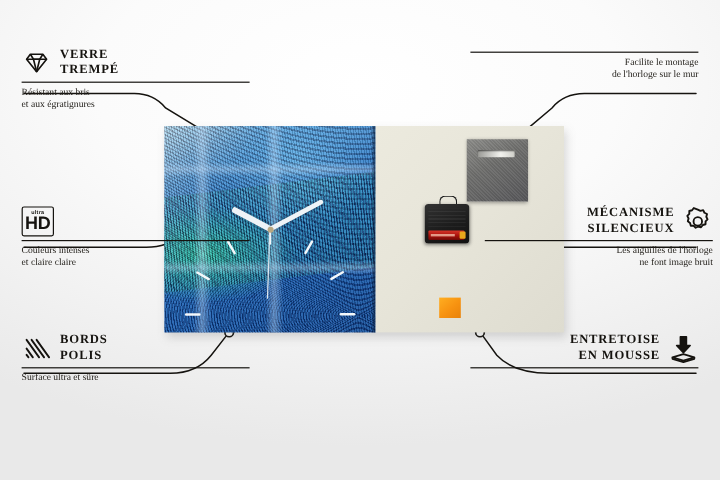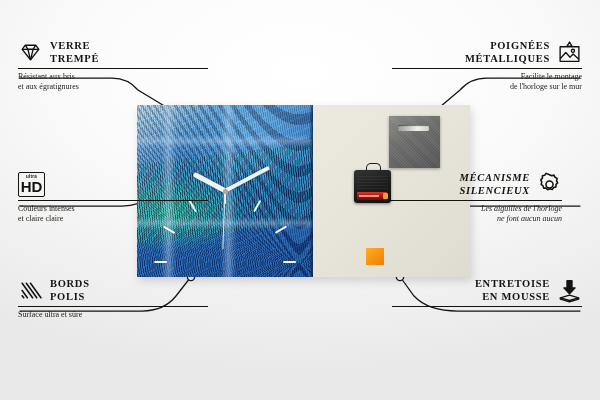--- a/index.html
+++ b/index.html
@@ -325,21 +325,21 @@
     color: #25221d;
     white-space: pre-line;
   }
 
   
   #callout-verre-trempe      { left: 18px;  top: 40px;  }
   #callout-impression-hd     { left: 18px;  top: 172px; }
   #callout-bords-polis       { left: 18px;  top: 278px; }
   
   #callout-poignees          { left: 392px; top: 40px;  }
-  #callout-mecanisme         { left: 372px; top: 172px; font-style: italic; }
+  #callout-mecanisme         { left: 404px; top: 172px; }
   #callout-entretoise        { left: 392px; top: 278px; }
 
   .hd-badge {
     width: 25px; height: 23px;
     border: 1.4px solid #15130f;
     border-radius: 2px;
     display: flex;
     flex-direction: column;
     align-items: center;
     justify-content: center;
@@ -481,51 +481,39 @@
         </svg>
       </span>
       <div class="title">BORDS
 POLIS</div>
     </div>
     <div class="rule"></div>
     <div class="desc">Surface ultra et sûre</div>
   </div>
 
   <div class="callout right" id="callout-poignees">
-    <div class="head">
-      <span class="ico">
-        <svg viewBox="0 0 24 24" fill="none" stroke="currentColor" stroke-width="1.3" stroke-linejoin="round">
-          <path d="M12 2 L9.5 6 H14.5 Z"></path>
-          <rect x="3" y="6.5" width="18" height="14"></rect>
-          <path d="M3 18 L8.5 12 L12.5 16.5 L15.5 13.5 L21 18.5"></path>
-          <circle cx="15.3" cy="10.4" r="1.5"></circle>
-        </svg>
-      </span>
-      <div class="title">POIGNÉES
-MÉTALLIQUES</div>
-    </div>
     <div class="rule"></div>
     <div class="desc">Facilite le montage
 de l'horloge sur le mur</div>
   </div>
 
   <div class="callout right" id="callout-mecanisme">
     <div class="head">
       <span class="ico">
         <svg viewBox="0 0 24 24" fill="none" stroke="currentColor" stroke-width="1.5" stroke-linejoin="round">
           <path d="M12 2.6 l2.1 1.0 2.2 -0.6 1.0 2.1 2.1 1.0 -0.6 2.2 1.0 2.1 -1.6 1.6 0 2.3 -2.2 0.6 -1.4 1.8 -2.2 -0.6 -2.1 1.0 -1.6 -1.6 -2.3 0 -0.6 -2.2 -1.8 -1.4 0.6 -2.2 -1.0 -2.1 1.6 -1.6 0 -2.3 2.2 -0.6 1.4 -1.8 z"></path>
           <circle cx="12" cy="12" r="3.4"></circle>
         </svg>
       </span>
       <div class="title">MÉCANISME
 SILENCIEUX</div>
     </div>
     <div class="rule"></div>
     <div class="desc">Les aiguilles de l'horloge
-ne font aucun aucun</div>
+ne font image bruit</div>
   </div>
 
   <div class="callout right" id="callout-entretoise">
     <div class="head">
       <span class="ico">
         <svg viewBox="0 0 24 24" fill="none" stroke="currentColor" stroke-width="1.3" stroke-linejoin="round">
           <path d="M9.6 2.5 h4.8 v7.0 h3.0 L12 15.2 L6.6 9.5 h3.0 z" fill="currentColor"></path>
           <path d="M12 16.4 L3.2 19.0 L12 21.6 L20.8 19.0 Z"></path>
           <path d="M3.2 19.0 v1.2 L12 22.8 L20.8 20.2 v-1.2"></path>
         </svg>

